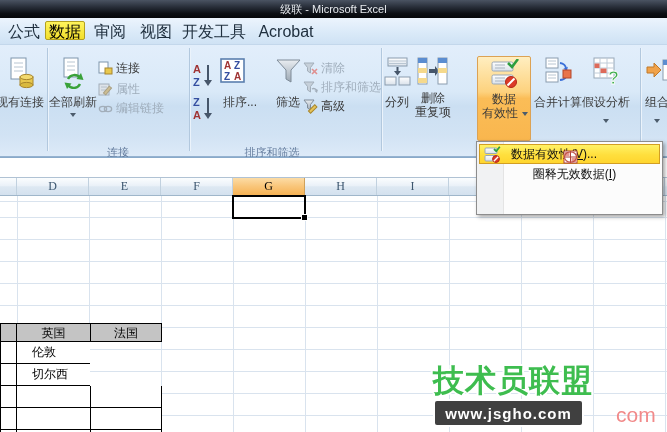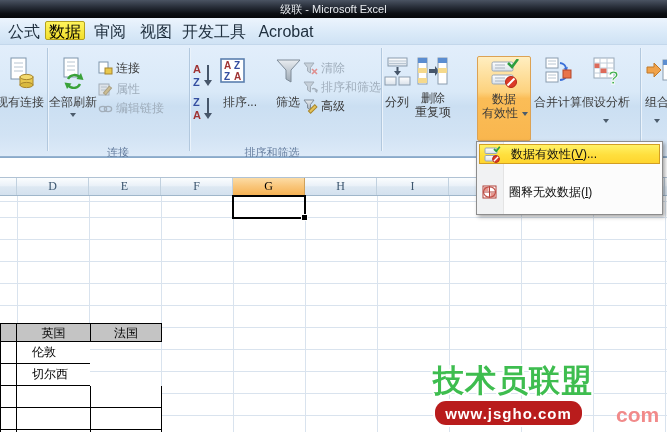--- a/index.html
+++ b/index.html
@@ -95,23 +95,23 @@
   .mitem .mlabel { margin-left:10px; white-space:nowrap; }
   .mitem.hl { left:2px; top:2px; width:181px; height:20px;
     background:linear-gradient(180deg,#fff266 0%,#ffdf3d 55%,#ffd52e 100%);
     border:1px solid #d29e23; border-radius:0; box-sizing:border-box; }
   .k { text-decoration:underline; }
 
   
   .wm-name { left:433px; top:360px; z-index:10; font-size:31px; font-weight:bold;
     color:#3ebd4f; letter-spacing:1px; white-space:nowrap;
     text-shadow:-2px 0 #fff,2px 0 #fff,0 -2px #fff,0 2px #fff,-1px -1px #fff,1px 1px #fff,1px -1px #fff,-1px 1px #fff; }
-  .wm-ghost { left:616px; top:403px; z-index:9; font-size:21px; font-weight:bold; color:#f18a8a; }
-  .wm-pill { left:435px; top:401px; width:147px; height:24px; background:#b91c1c;
-    border-radius:11px; z-index:11; box-shadow:0 0 0 2px rgba(255,255,255,0.95);
+  .wm-ghost { left:616px; top:403px; z-index:9; font-size:21px; font-weight:normal; color:#f18a8a; }
+  .wm-pill { left:435px; top:401px; width:147px; height:24px; background:#404040;
+    border-radius:2px; z-index:11; box-shadow:0 0 0 2px rgba(255,255,255,0.95);
     display:flex; align-items:center; justify-content:center; }
   .wm-pill span { color:#fff; font-weight:bold; font-size:15px; letter-spacing:1px; }
 </style>
 </head>
 <body>
 
 <div class="screen">
 
   <svg width="0" height="0" style="position:absolute">
     <defs>
@@ -390,21 +390,21 @@
       <svg class="mico" viewBox="0 0 17 17">
         <rect x="1" y="2" width="12" height="5.5" rx="1" fill="url(#rowG)" stroke="#9aa8b8"></rect>
         <rect x="1" y="9.5" width="12" height="5.5" rx="1" fill="url(#rowG)" stroke="#9aa8b8"></rect>
         <path d="M10 3 l2.2 2.2 l3.6 -4.4" fill="none" stroke="#2f9e3f" stroke-width="1.8"></path>
         <circle cx="12" cy="13" r="3.4" fill="#dc3a28" stroke="#b32617"></circle>
         <line x1="9.8" y1="15.2" x2="14.2" y2="10.8" stroke="#fff" stroke-width="1.4"></line>
       </svg>
       <span class="mlabel"><span>数据有效性(</span><span class="k">V</span><span>)...</span></span>
     </div>
 
-    <div class="mitem" style="top:39px;">
+    <div class="mitem" style="top:7px;flex-direction:column;">
       <svg class="mico" viewBox="0 0 17 17">
         <rect x="1" y="2" width="13" height="12" fill="#fff" stroke="#b04038"></rect>
         <line x1="1" y1="8" x2="14" y2="8" stroke="#b04038"></line>
         <line x1="7.5" y1="2" x2="7.5" y2="14" stroke="#b04038"></line>
         <rect x="2" y="3" width="4.5" height="4" fill="#e79890"></rect>
         <rect x="8.5" y="9" width="4.5" height="4" fill="#e79890"></rect>
         <ellipse cx="7.5" cy="8" rx="6" ry="5.2" fill="none" stroke="#c05048" stroke-width="1.2"></ellipse>
       </svg>
       <span class="mlabel"><span>圈释无效数据(</span><span class="k">I</span><span>)</span></span>
     </div>

